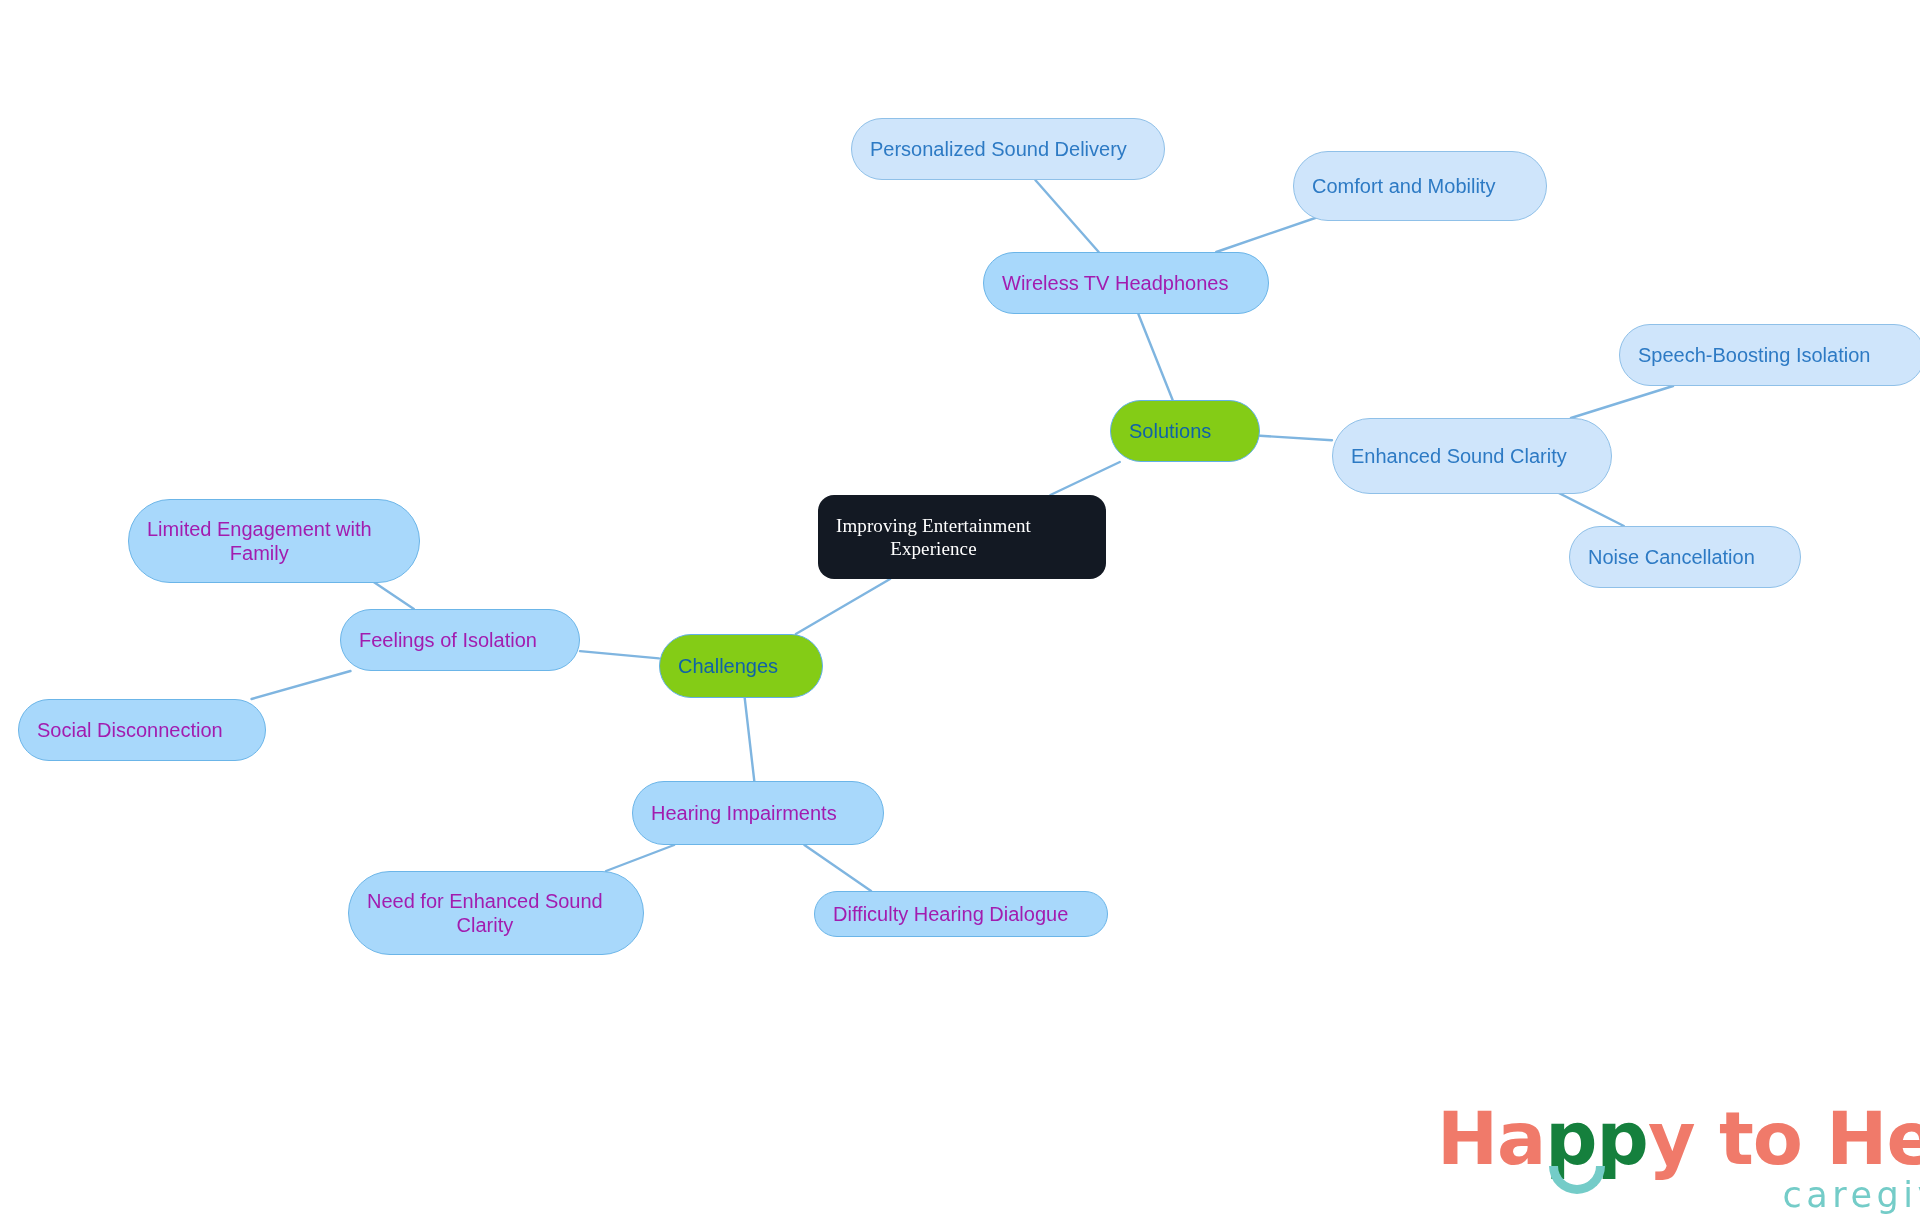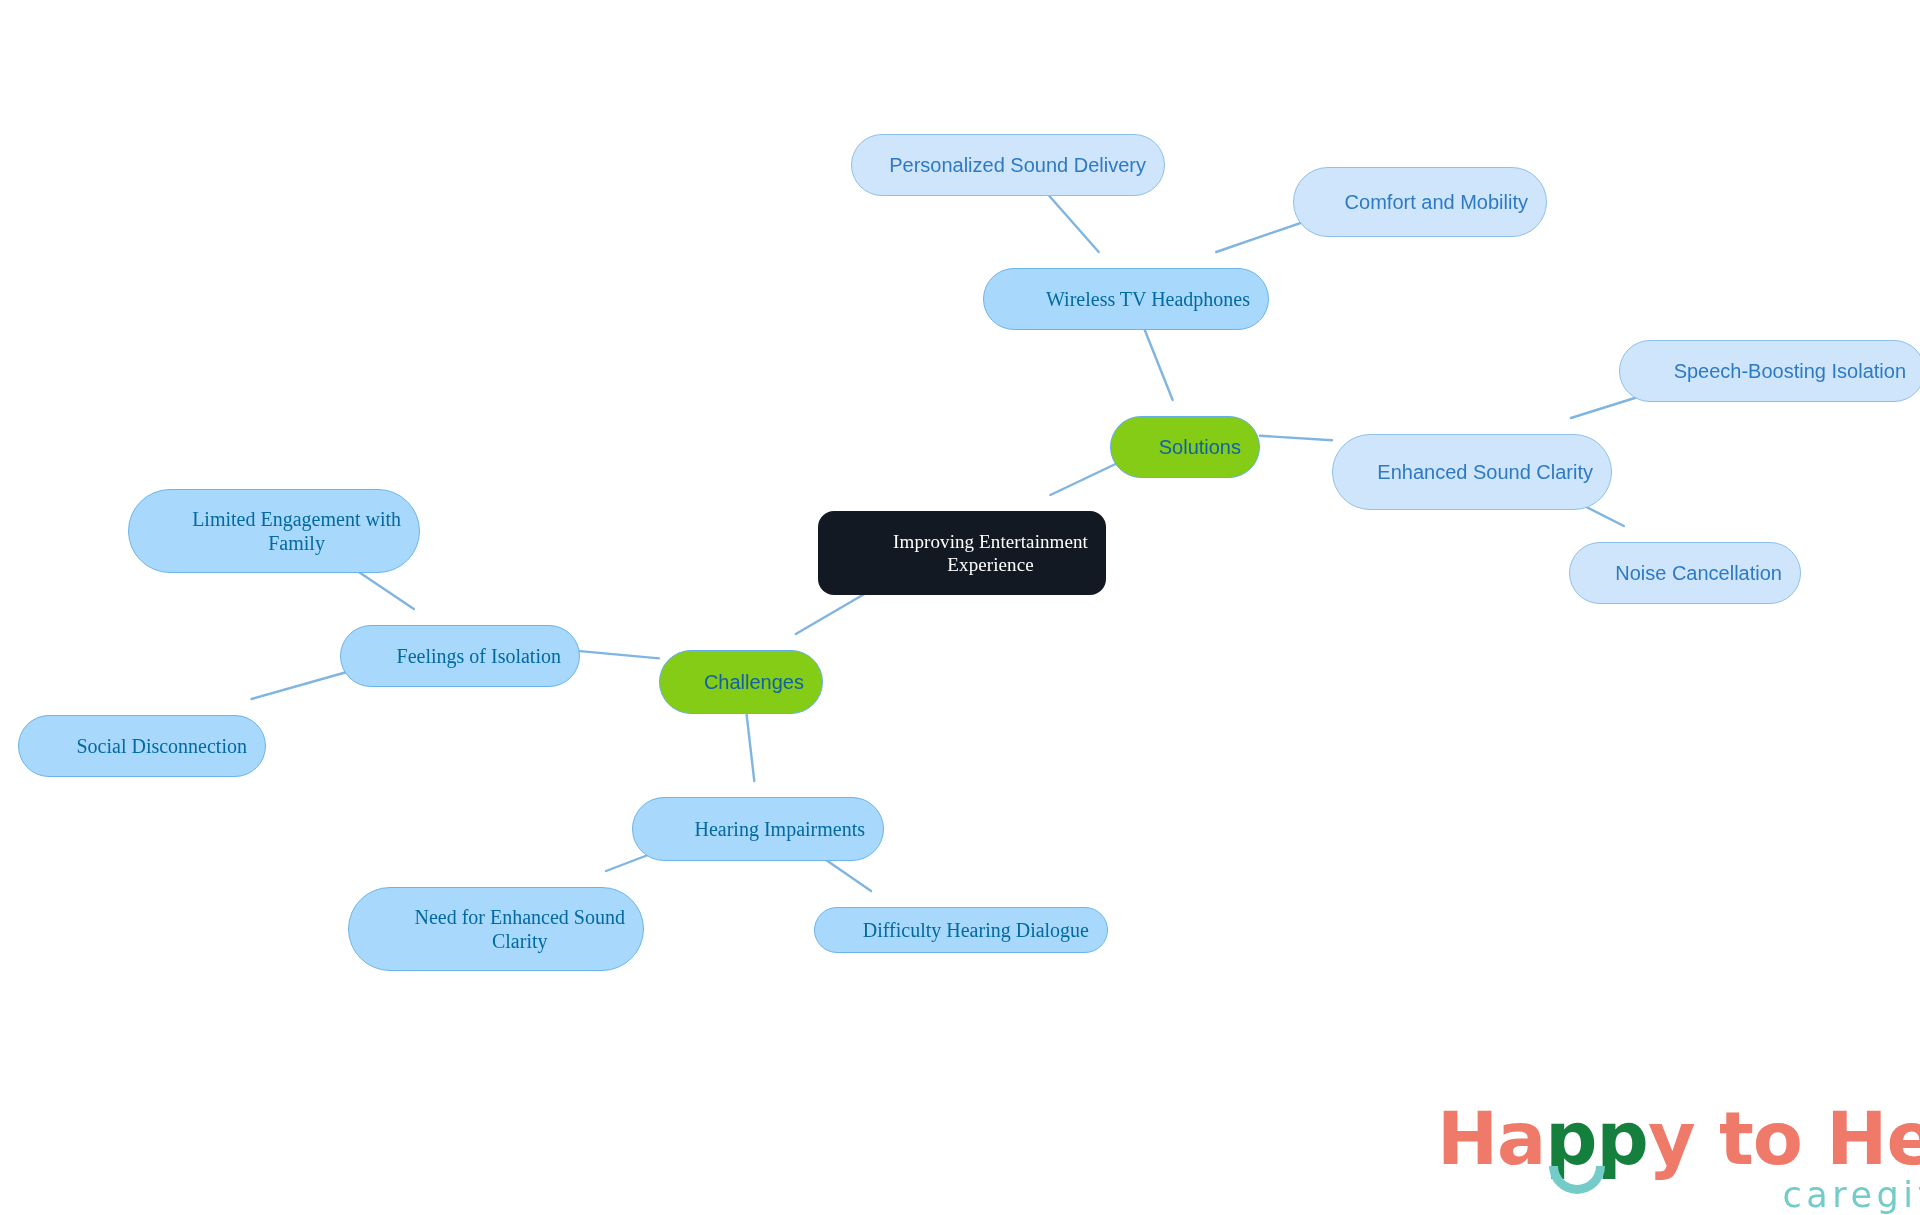--- a/index.html
+++ b/index.html
@@ -18,48 +18,46 @@
   #edges {
     position: absolute;
     left: 0; top: 0;
     width: 1920px; height: 1215px;
     pointer-events: none;
   }
   .node {
     position: absolute;
     display: flex;
     align-items: center;
-    justify-content: flex-end;
+    justify-content: flex-start;
     text-align: center;
     border-radius: 999px;
     line-height: 1.22;
     padding: 12px 18px;
     white-space: pre-line;
-    margin-top: 16px;
   }
   .node.root {
     background: #131923;
     color: #ffffff;
     border: none;
     border-radius: 16px;
     font-size: 19px;
     letter-spacing: 0.1px;
   }
   .node.branch {
     background: #84cc16;
     border: 1.6px solid #62b0e8;
     color: #0f62a8;
     font-size: 20px;
   }
   .node.leaf-mid {
     background: #a8d8fb;
     border: 1.6px solid #6bb5e8;
-    color: #0369a1;
+    color: #a21caf;
     font-size: 20px;
-    font-family: Liberation Serif, serif;
   }
   .node.leaf-light {
     background: #cfe5fb;
     border: 1.6px solid #8fc0e8;
     color: #2d7ac4;
     font-size: 20px;
   }
 
   
   #logo {
@@ -124,21 +122,21 @@
 Experience</span></div>
       <div class="node branch" style="left: 1110px; top: 400px; width: 150px; height: 62px;"><span>Solutions</span></div>
       <div class="node branch" style="left: 659px; top: 634px; width: 164px; height: 64px;"><span>Challenges</span></div>
       <div class="node leaf-mid" style="left: 983px; top: 252px; width: 286px; height: 62px;"><span>Wireless TV Headphones</span></div>
       <div class="node leaf-light" style="left: 851px; top: 118px; width: 314px; height: 62px;"><span>Personalized Sound Delivery</span></div>
       <div class="node leaf-light" style="left: 1293px; top: 151px; width: 254px; height: 70px;"><span>Comfort and Mobility</span></div>
       <div class="node leaf-light" style="left: 1332px; top: 418px; width: 280px; height: 76px;"><span>Enhanced Sound Clarity</span></div>
       <div class="node leaf-light" style="left: 1619px; top: 324px; width: 306px; height: 62px;"><span>Speech-Boosting Isolation</span></div>
       <div class="node leaf-light" style="left: 1569px; top: 526px; width: 232px; height: 62px;"><span>Noise Cancellation</span></div>
       <div class="node leaf-mid" style="left: 340px; top: 609px; width: 240px; height: 62px;"><span>Feelings of Isolation</span></div>
-      <div class="node leaf-mid" style="left: 128px; top: 473px; width: 292px; height: 84px;"><span>Limited Engagement with
+      <div class="node leaf-mid" style="left: 128px; top: 499px; width: 292px; height: 84px;"><span>Limited Engagement with
 Family</span></div>
       <div class="node leaf-mid" style="left: 18px; top: 699px; width: 248px; height: 62px;"><span>Social Disconnection</span></div>
       <div class="node leaf-mid" style="left: 632px; top: 781px; width: 252px; height: 64px;"><span>Hearing Impairments</span></div>
       <div class="node leaf-mid" style="left: 348px; top: 871px; width: 296px; height: 84px;"><span>Need for Enhanced Sound
 Clarity</span></div>
       <div class="node leaf-mid" style="left: 814px; top: 891px; width: 294px; height: 46px;"><span>Difficulty Hearing Dialogue</span></div>
     </div>
 
   <div id="logo" style="left:1437px; top:1104px;">
     <div class="logo-main">

